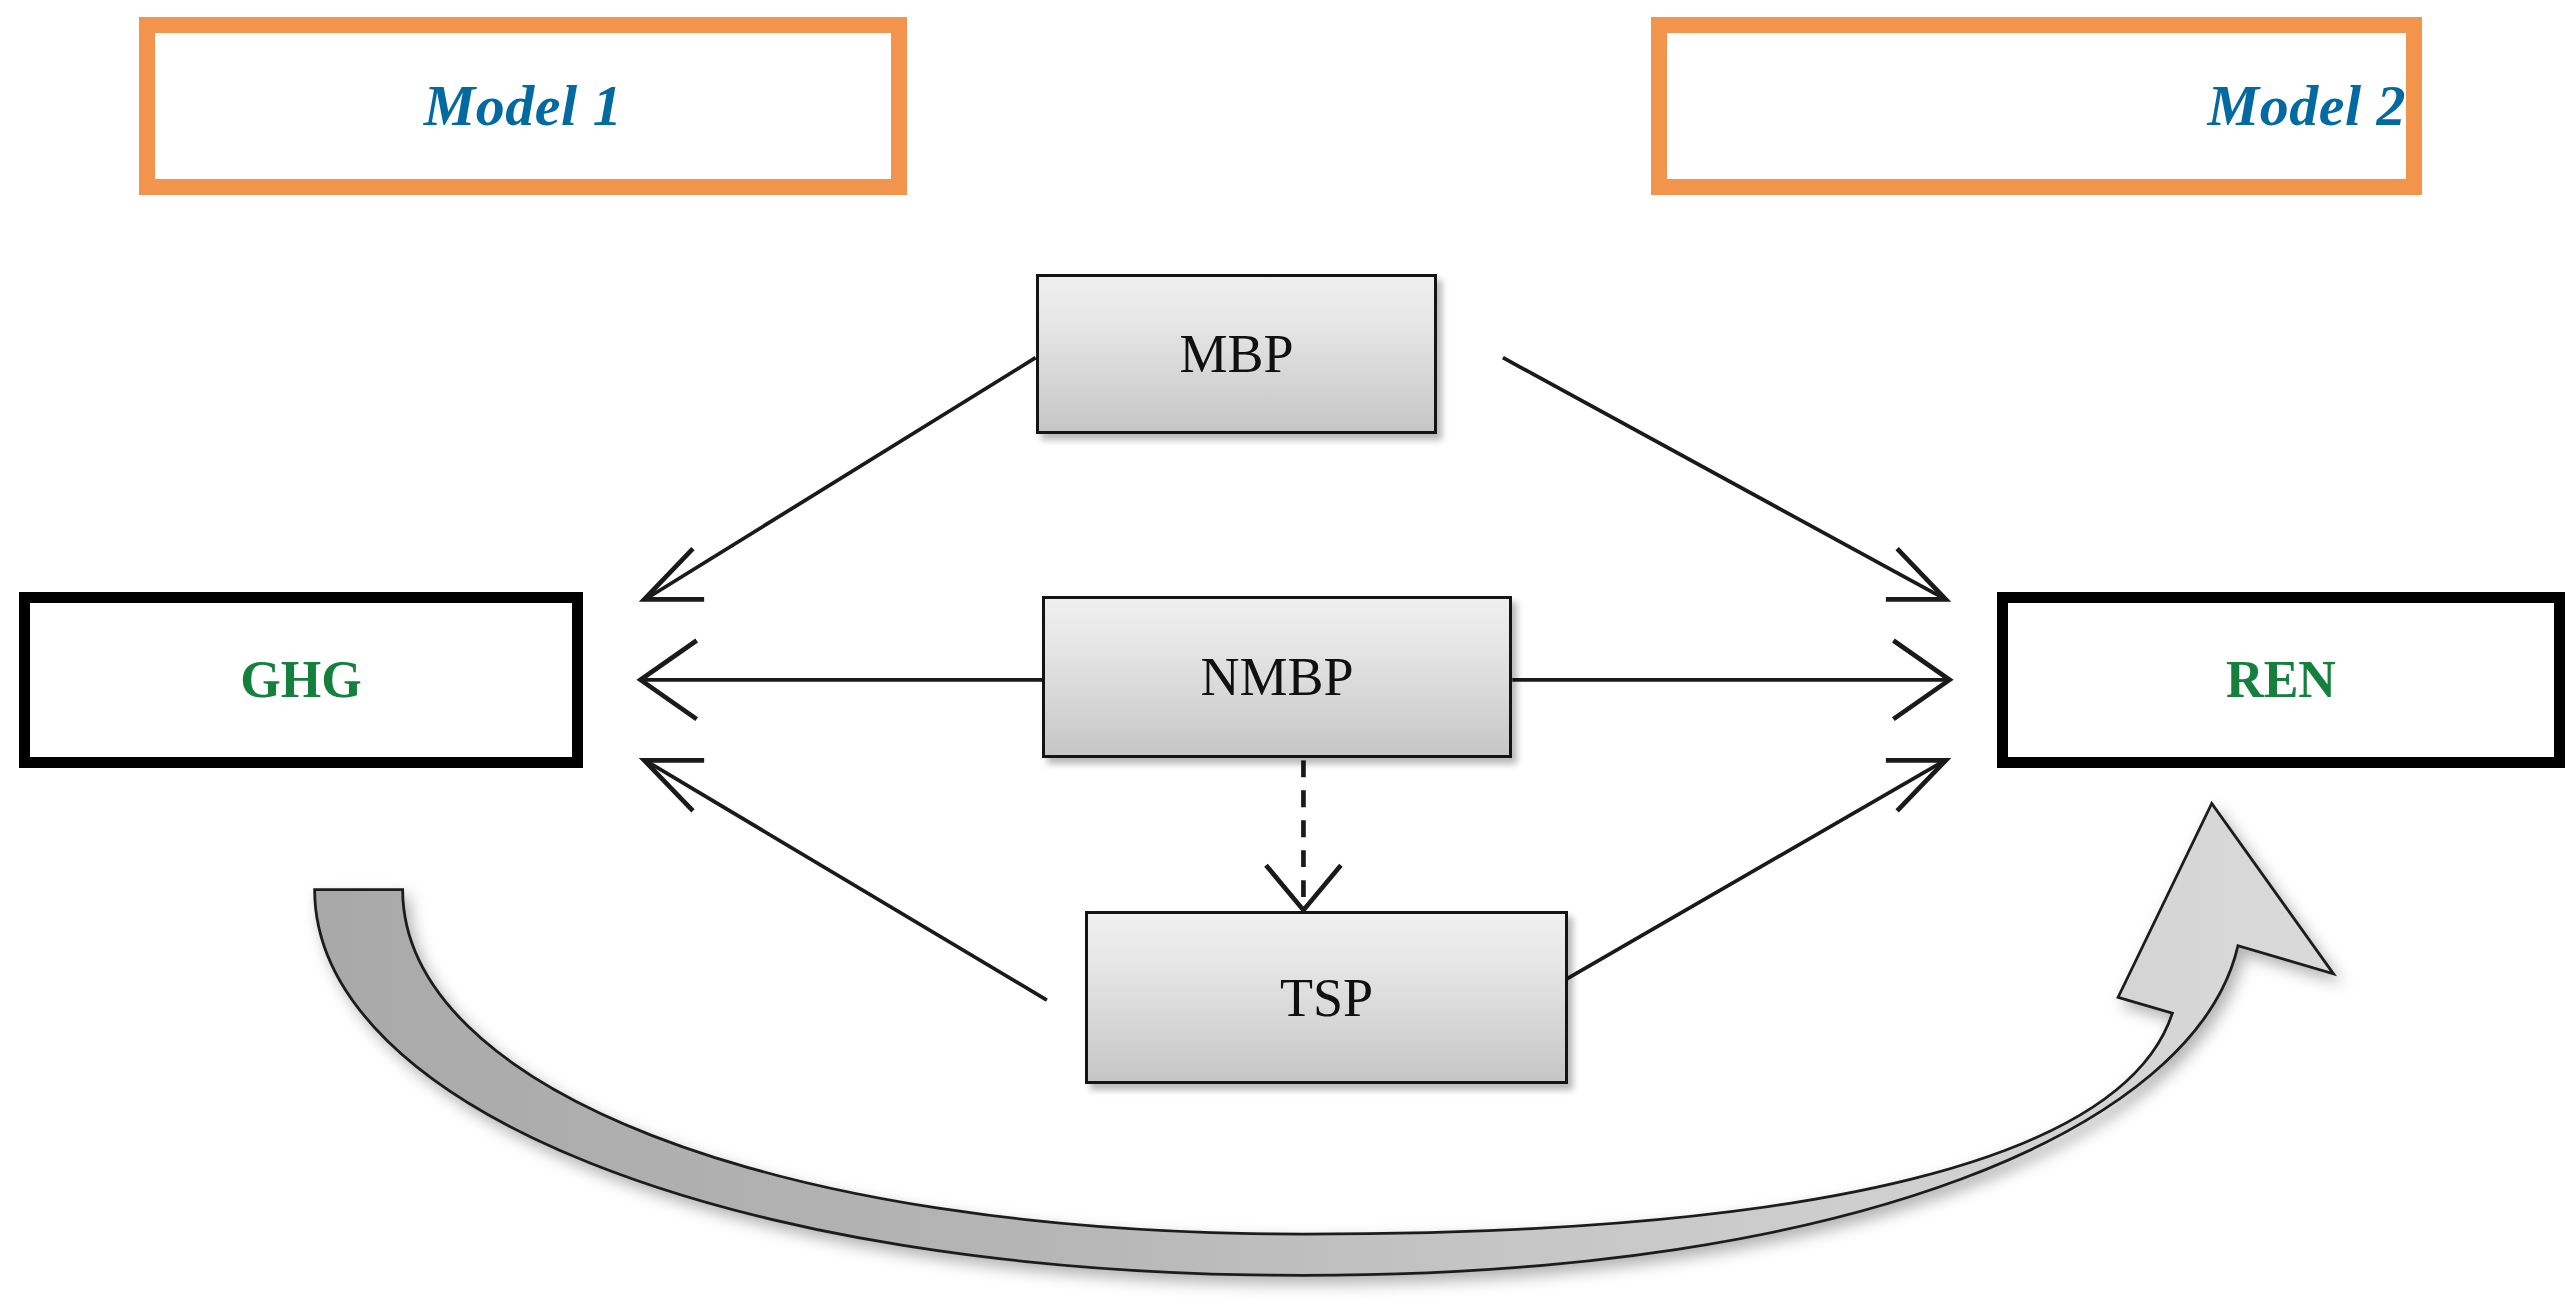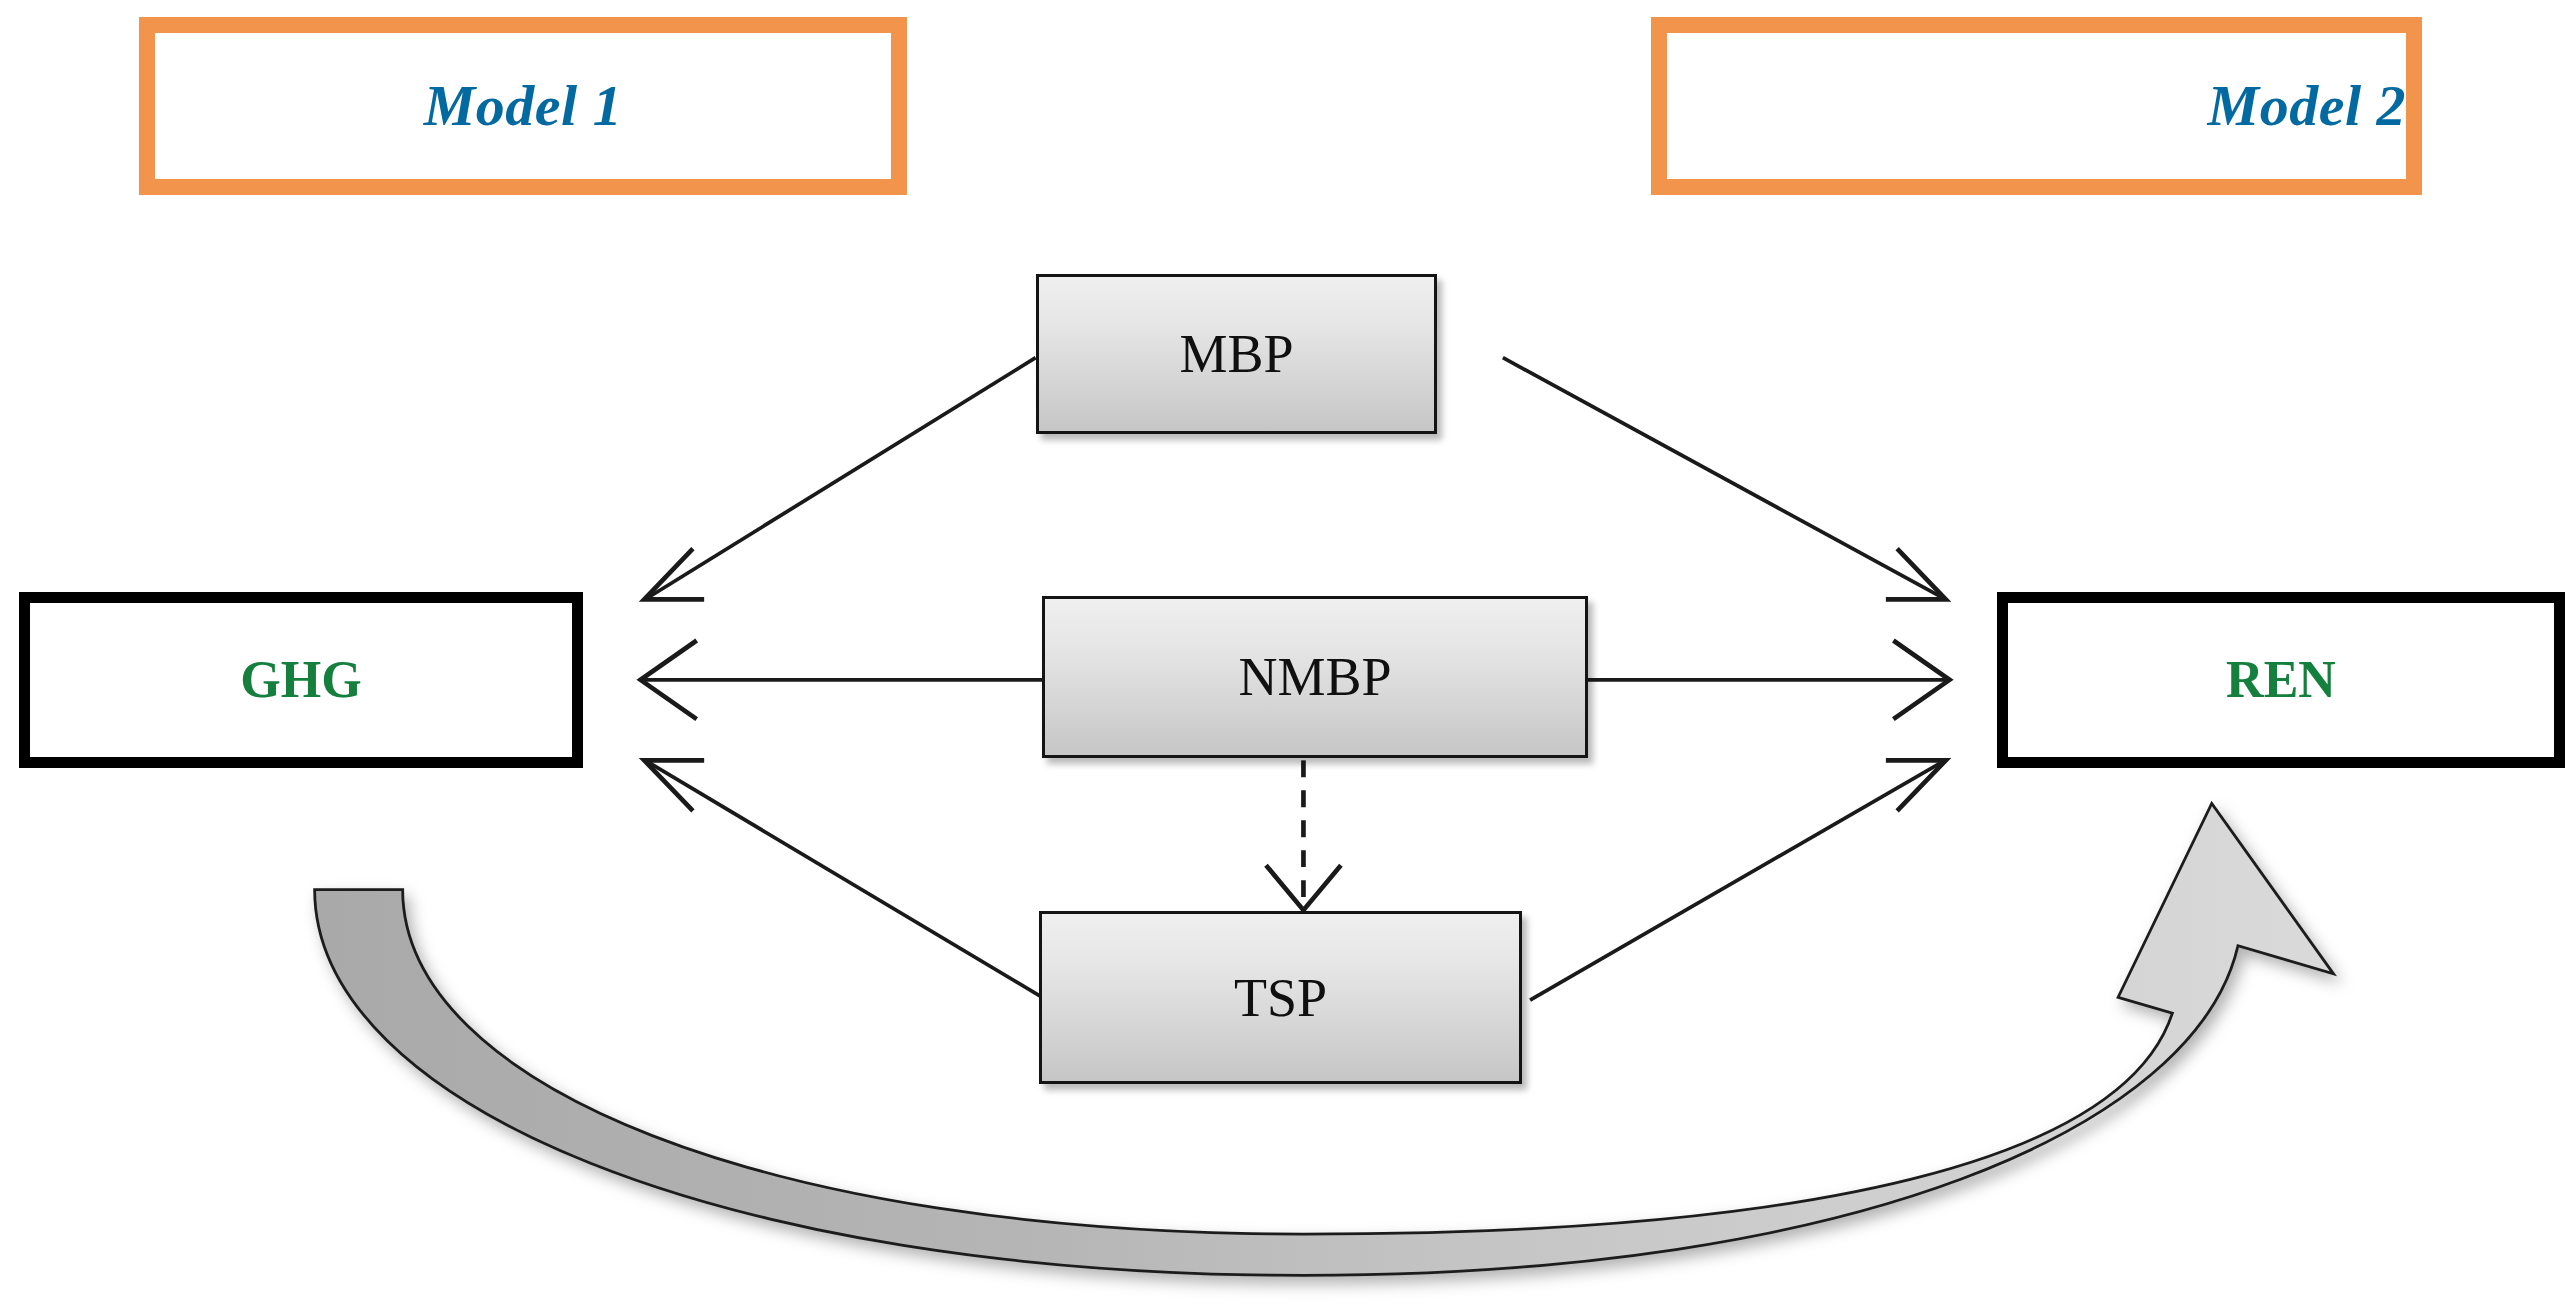--- a/index.html
+++ b/index.html
@@ -66,22 +66,22 @@
     display: flex;
     align-items: center;
     justify-content: center;
   }
   .mediator-box .label {
     font-size: 54px;
     color: #101010;
     line-height: 1;
   }
   #mbp-box  { left: 1036px; top: 274px; width: 401px; height: 160px; }
-  #nmbp-box { left: 1042px; top: 596px; width: 546px; height: 162px; }
-  #tsp-box  { left: 1039px; top: 911px; width: 483px; height: 173px; }
+  #nmbp-box { left: 1042px; top: 596px; width: 470px; height: 162px; }
+  #tsp-box  { left: 1085px; top: 911px; width: 483px; height: 173px; }
 
   
   #connectors {
     position: absolute;
     left: 0; top: 0;
     width: 2576px;
     height: 1310px;
     pointer-events: none;
   }
   .conn-line {

